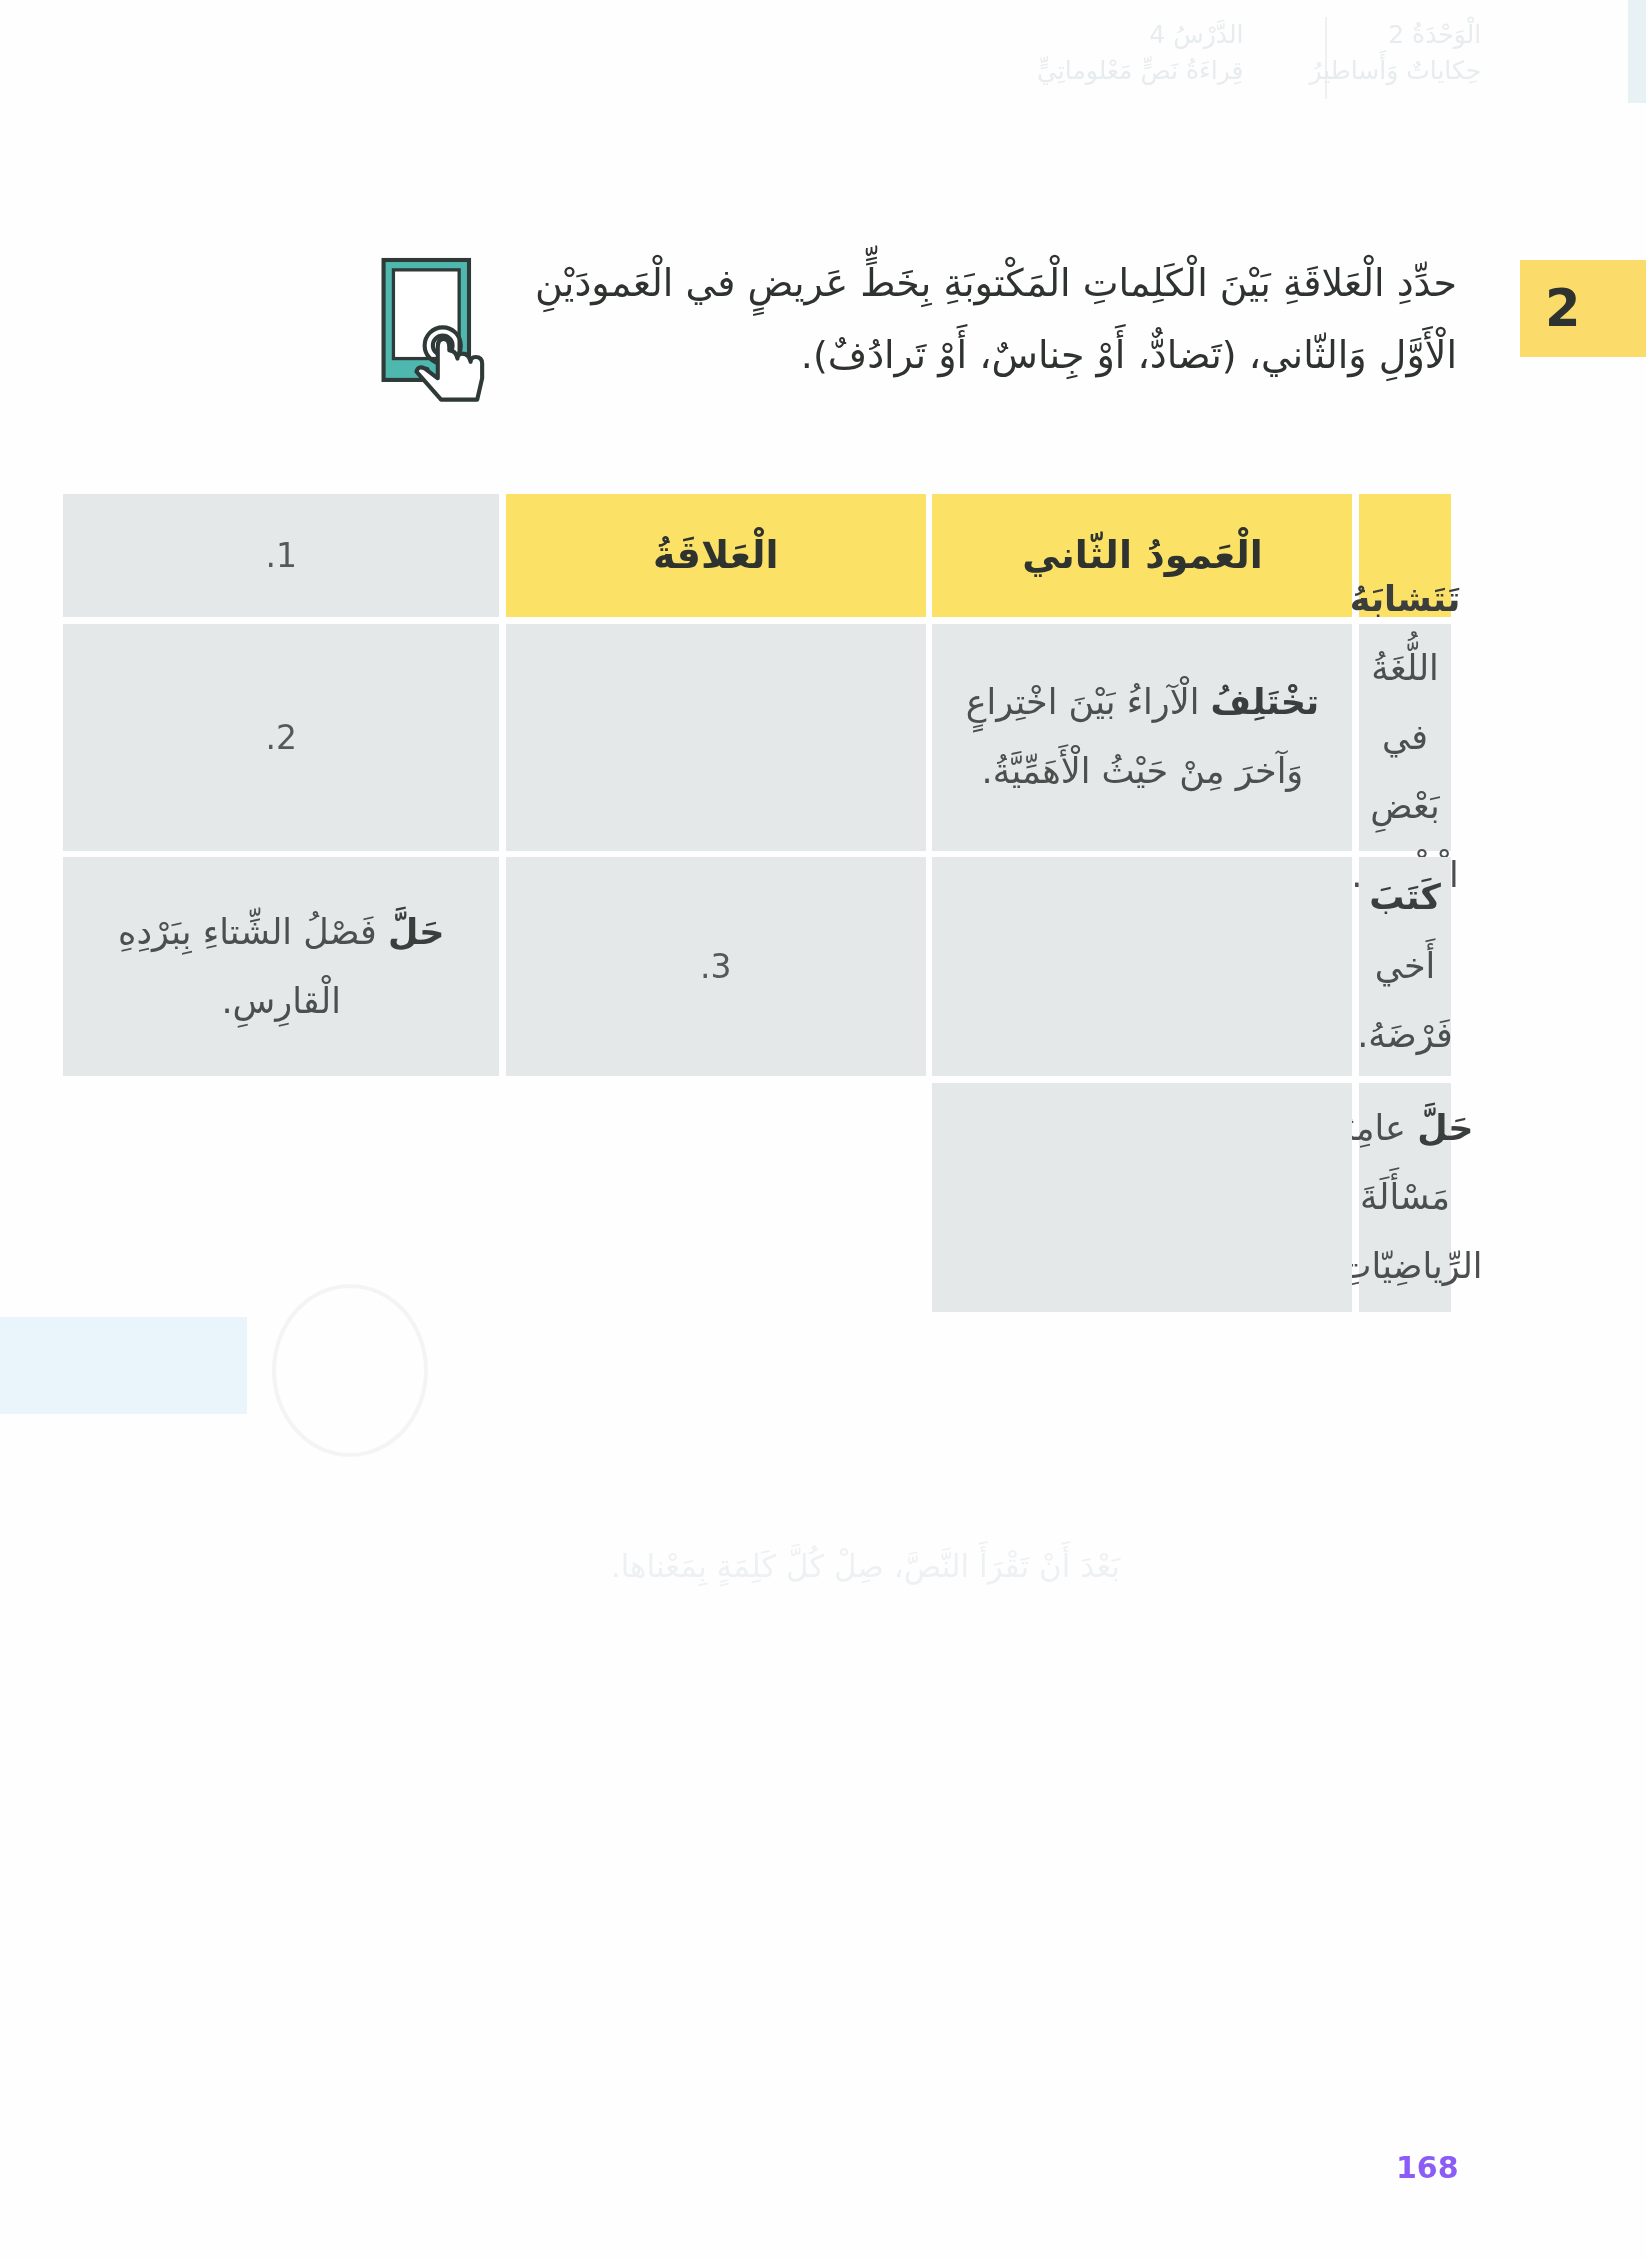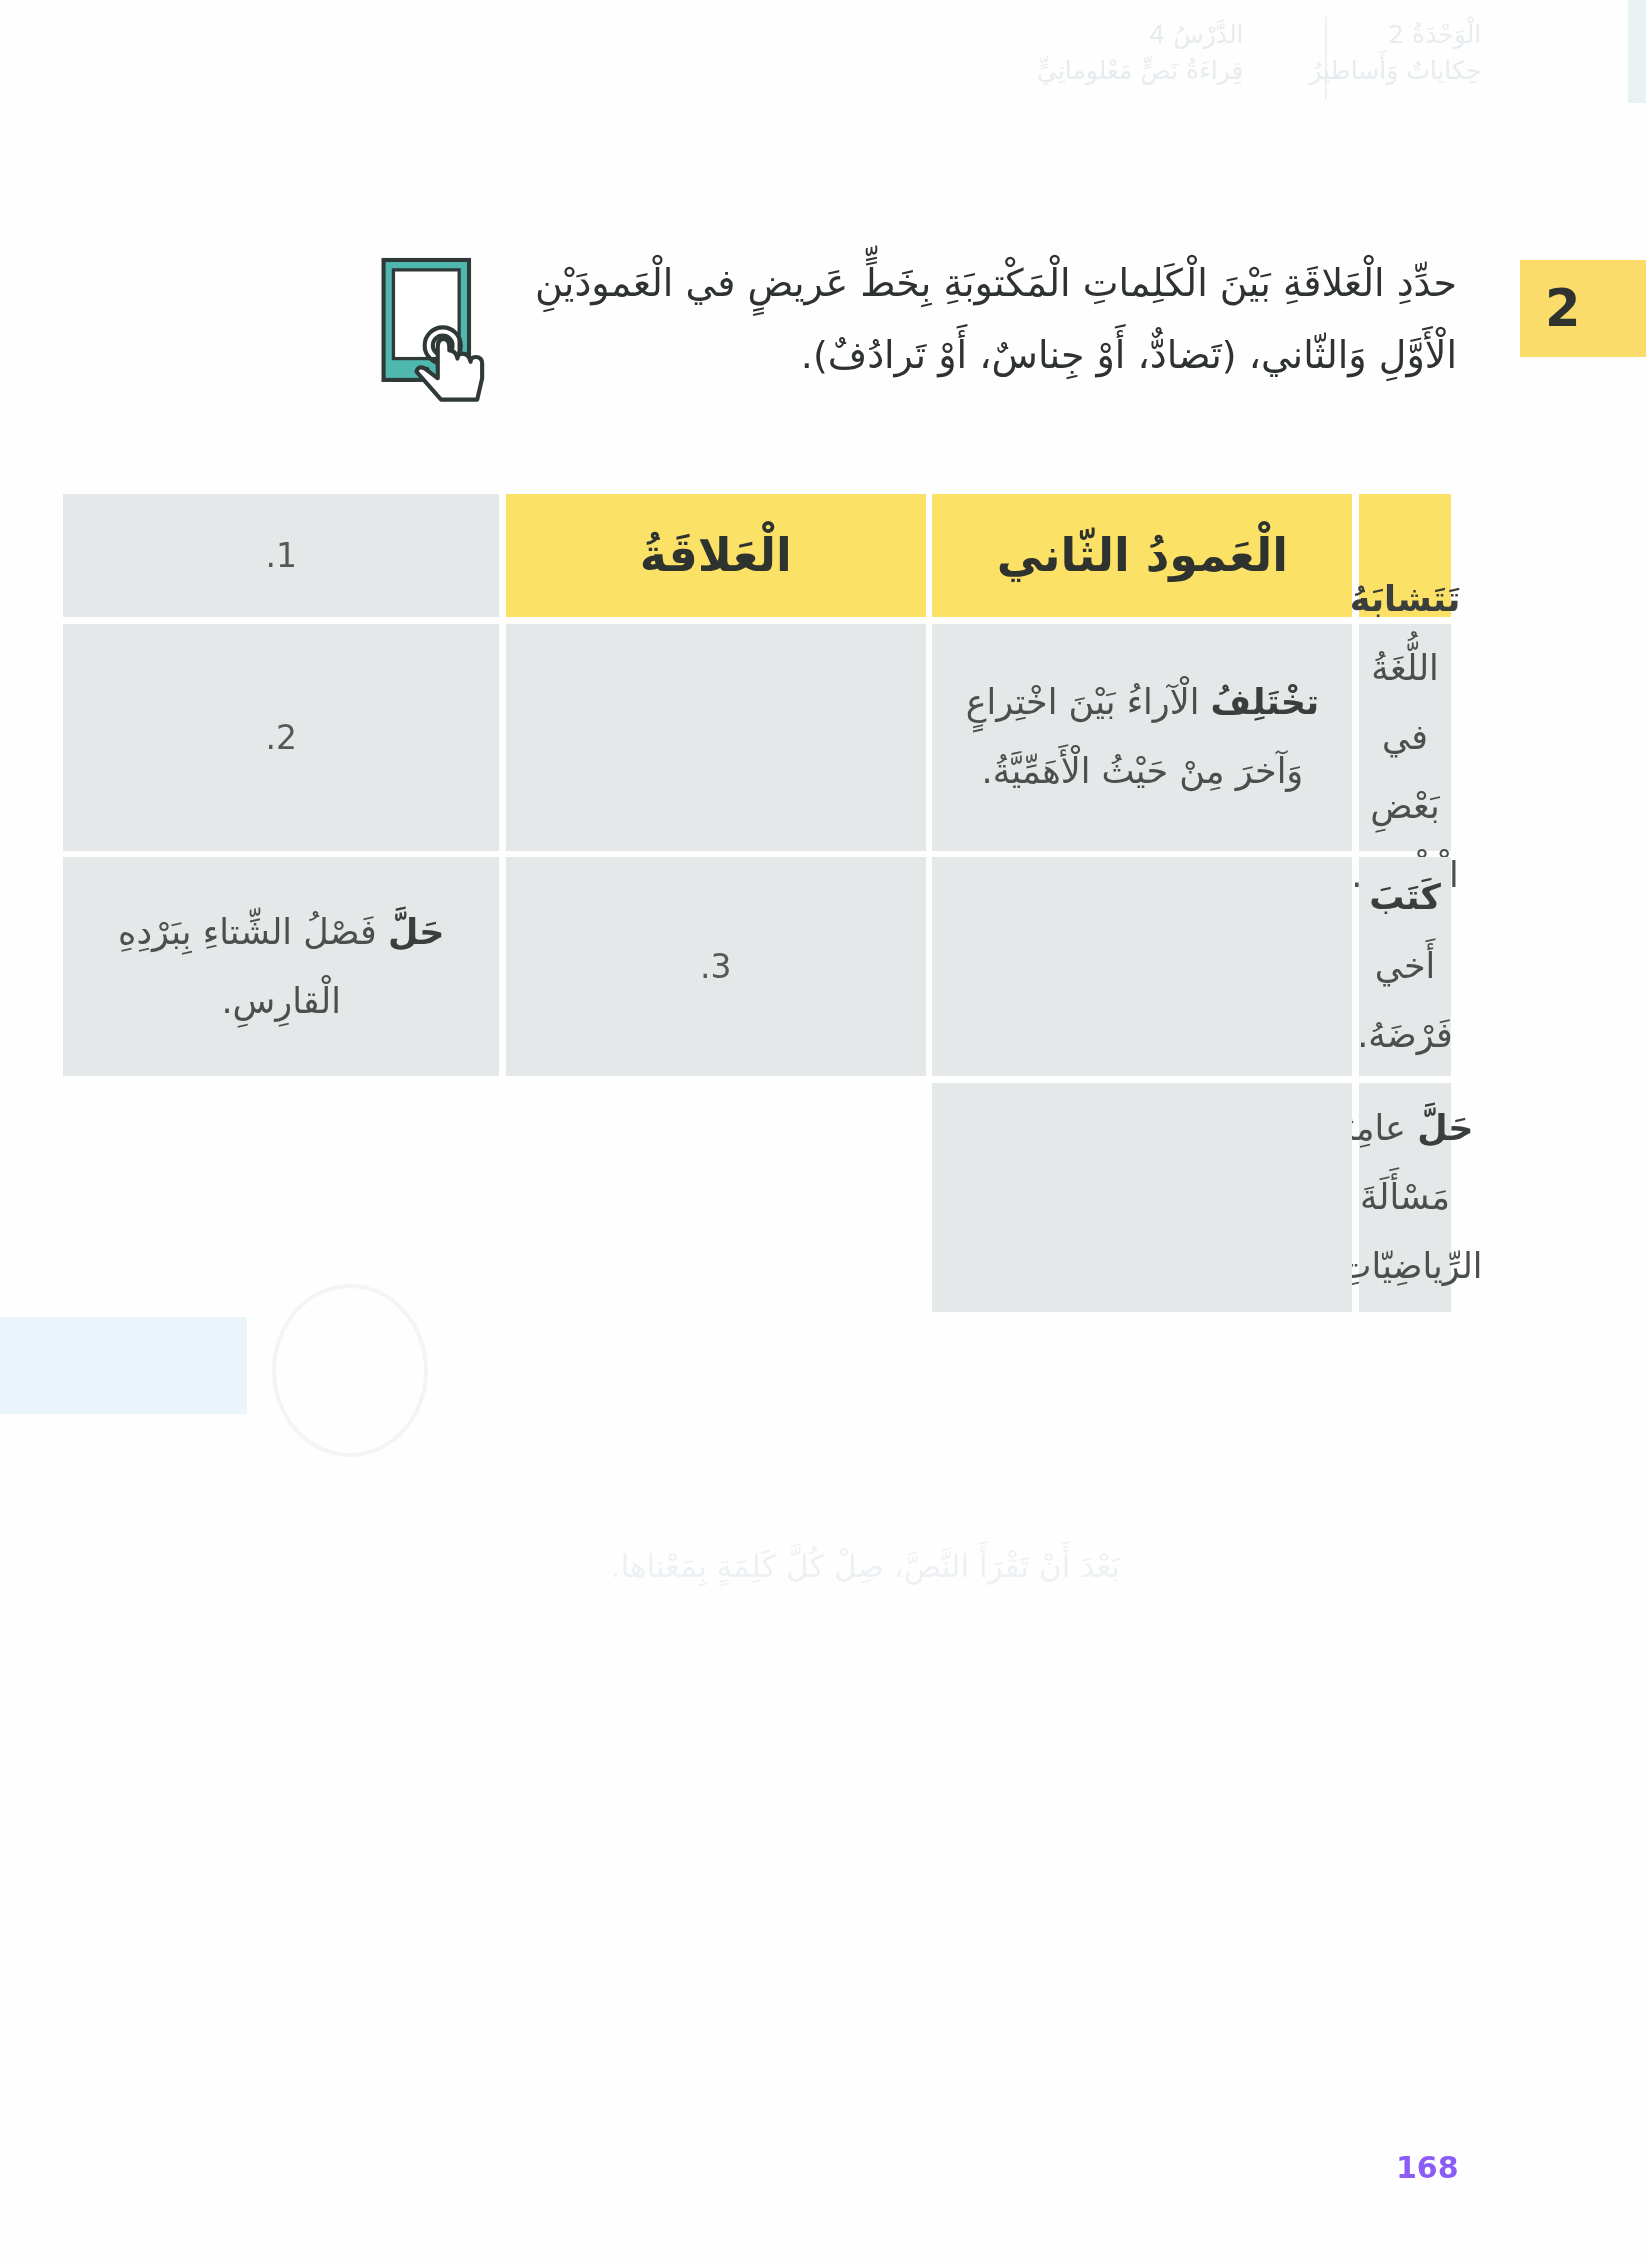--- a/index.html
+++ b/index.html
@@ -47,21 +47,21 @@
       grid-template-columns: 92px 420px 420px 436px;
       grid-template-rows: 123px 227px 219px 229px;
       column-gap: 6.6px; row-gap: 6.6px;
     }
     .cell {
       background: #e5e8e8;
       display: flex; align-items: center; justify-content: center;
       text-align: center; font-size: 35px; line-height: 69px; color: #4b504e;
       padding: 0 16.5px; box-sizing: border-box;
     }
-    .cell.head { background: #fbe166; font-weight: bold; font-size: 46px; color: #2f3330; }
+    .cell.head { background: #fbe166; font-weight: bold; font-size: 38px; color: #2f3330; }
     .cell.num { font-size: 33px; color: #555a58; direction: rtl; }
     .cell .bold { font-weight: bold; color: #3a3e3c; }
     
     .ghost-blue {
       position: absolute; left: 0; top: 1317px; width: 247px; height: 97px;
       background: #eaf4fb;
     }
     .ghost-face {
       position: absolute; left: 272px; top: 1284px; width: 148px; height: 165px;
       border: 4.1px solid #f0f2f2; border-radius: 50%; opacity: 0.8;

